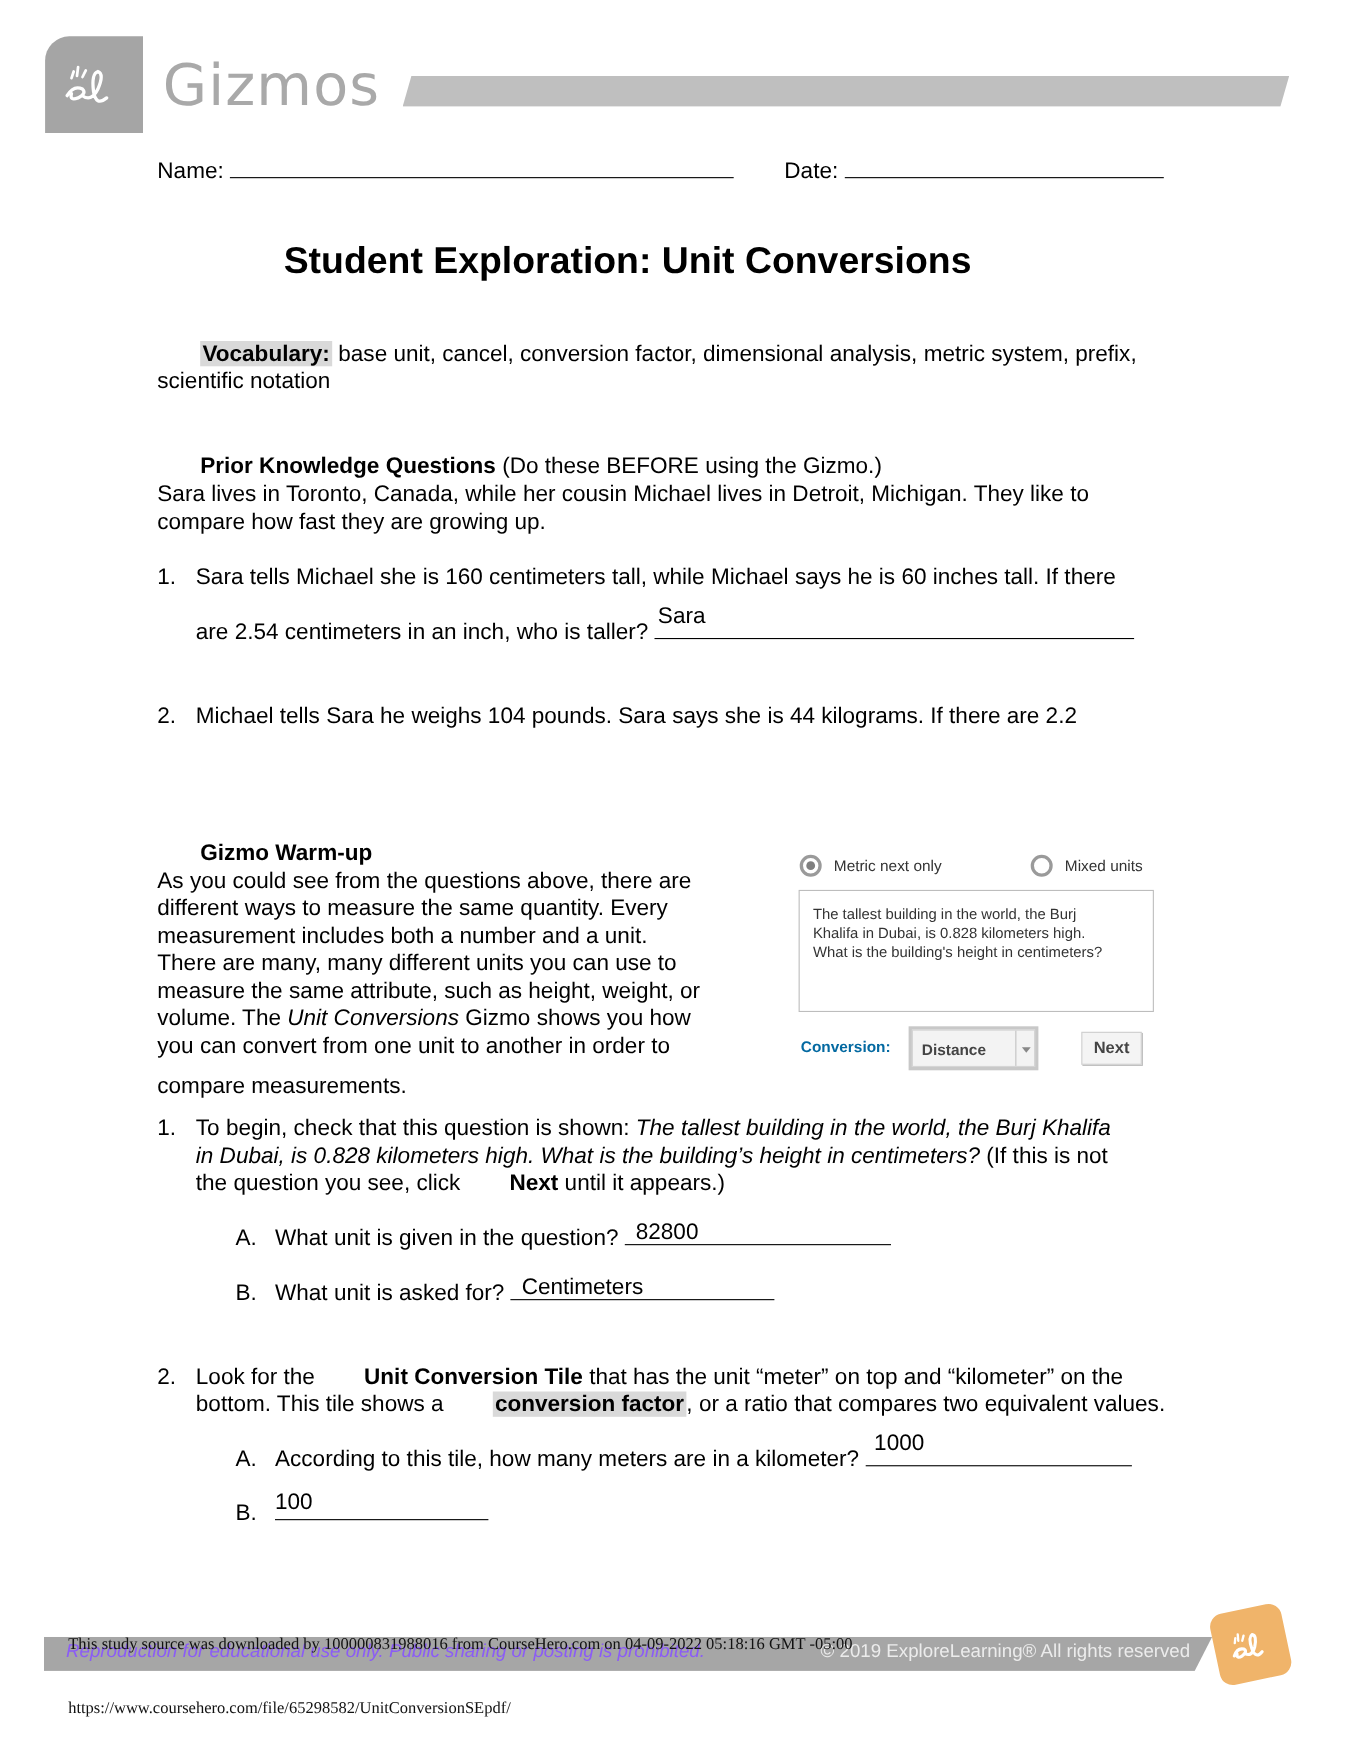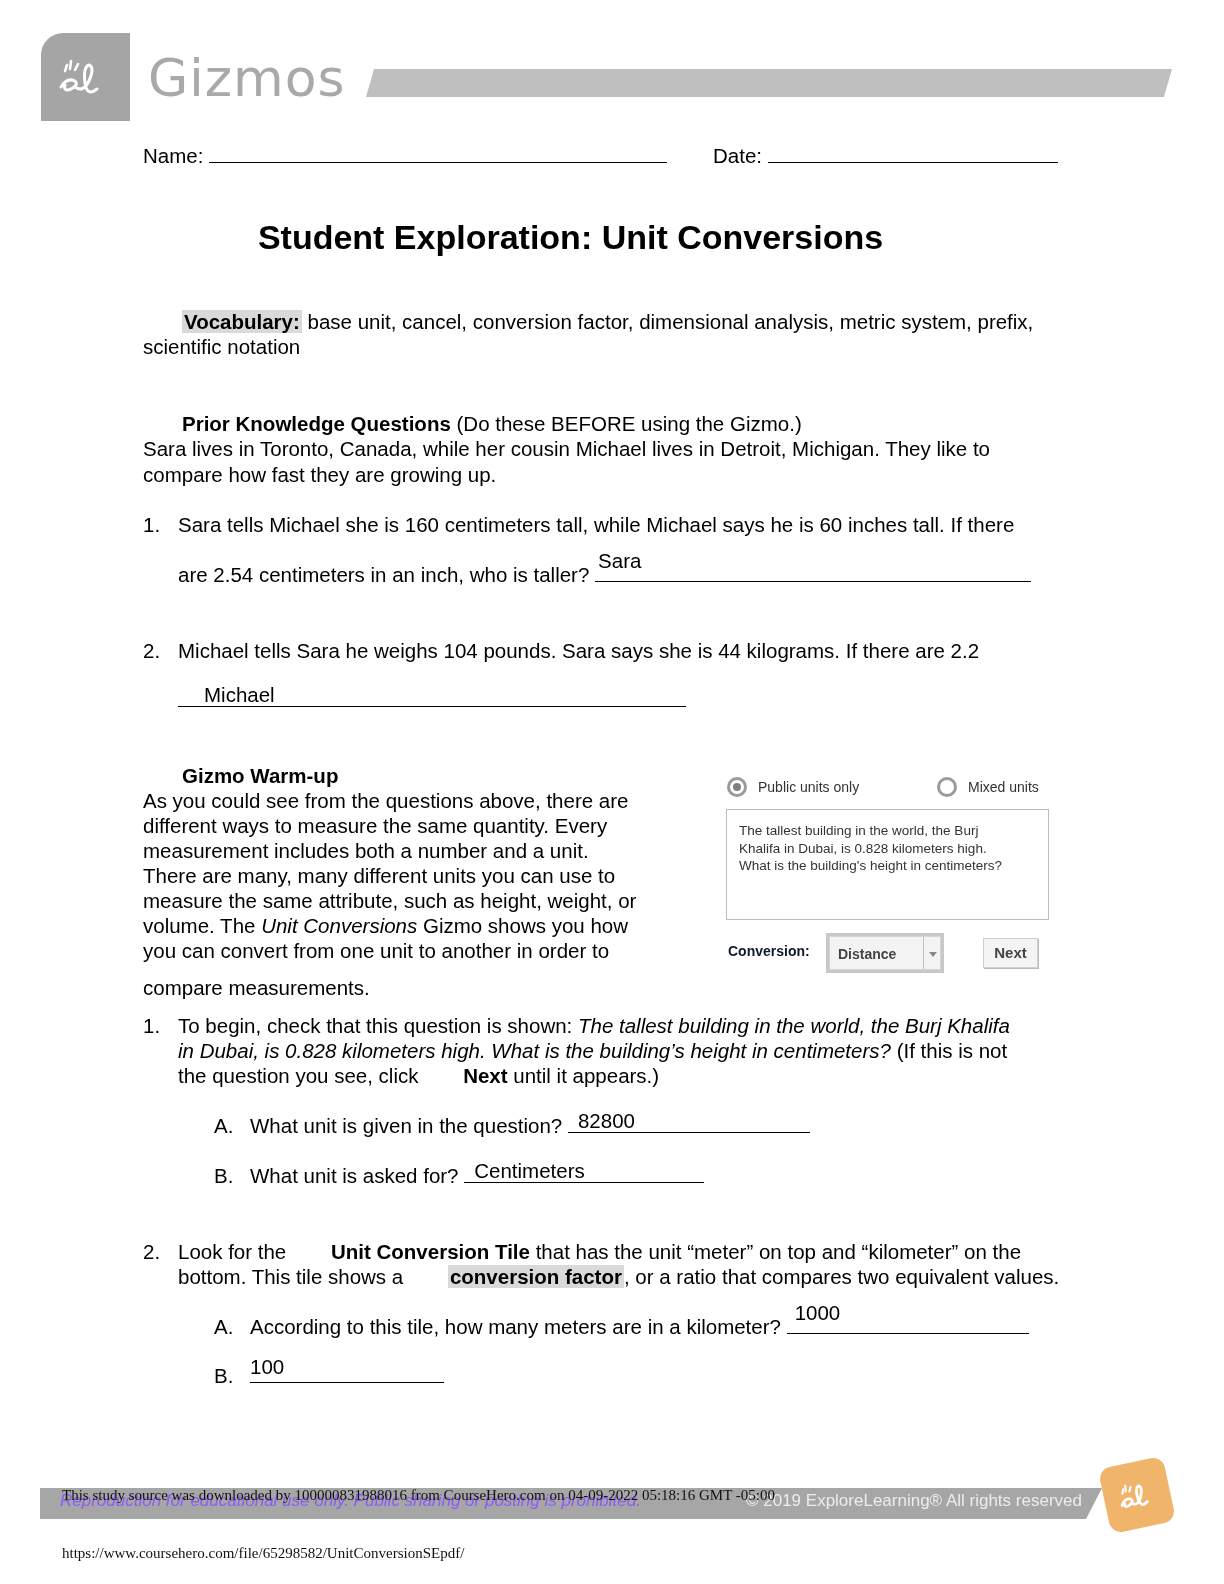--- a/index.html
+++ b/index.html
@@ -22,21 +22,21 @@
 
   .hl { background: #d9d9d9; padding: 0 2px; }
   b { font-weight: bold; margin-left: 39px; }
   i { font-style: italic; }
 
   
   .radio { width: 20px; height: 20px; border-radius: 50%; border: 3px solid #9a9a9a; background: #fff; }
   .radio.on::after { content: ""; position: absolute; left: 3px; top: 3px; width: 8px; height: 8px; border-radius: 50%; background: #7f7f7f; }
   .wlabel { font-size: 14px; color: #333; }
   .qbox { left: 726px; top: 809px; width: 323px; height: 111px; border: 1.5px solid #bdbdbd; background: #fff; padding: 12px 12px; font-size: 13.5px; line-height: 17.5px; color: #333; }
-  .conv-label { left: 728px; top: 943px; font-size: 14px; font-weight: bold; color: #0f172a; }
+  .conv-label { left: 728px; top: 943px; font-size: 14px; font-weight: bold; color: #0369a1; }
   .select-wrap { left: 826px; top: 933px; width: 118px; height: 40px; background: #c8c8c8; padding: 3px; }
   .select-inner { position: relative; width: 100%; height: 100%; background: #f3f3f3; border: 1px solid #d5d5d5; }
   .select-text { position: absolute; left: 8px; top: 9px; font-size: 14px; font-weight: bold; color: #444; }
   .select-arrow { position: absolute; right: 0; top: 0; width: 17px; height: 100%; border-left: 1px solid #c0c0c0; }
   .select-arrow::after { content: ""; position: absolute; left: 5px; top: 15px; border-left: 4px solid transparent; border-right: 4px solid transparent; border-top: 5px solid #888; }
   .next-btn { left: 983px; top: 938px; width: 55px; height: 30px; background: #f4f4f4; border: 1px solid #cfcfcf; box-shadow: 1px 1px 0 #bbb; font-size: 15px; font-weight: bold; color: #444; text-align: center; line-height: 28px; }
 
   
   .footer-bar { left: 40px; top: 1488px; width: 1062px; height: 31px; background: #a6a6a6; clip-path: polygon(0 0, 100% 0, 98.5% 100%, 0 100%); }
   .footer-left { left: 60px; top: 1491px; font-size: 17px; font-style: italic; color: #8b5cf6; }
@@ -83,37 +83,36 @@
 <div class="abs txt" style="left:143px; top:512px;">1.</div>
 <div class="abs txt" style="left:178px; top:512px;">Sara tells Michael she is 160 centimeters tall, while Michael says he is 60 inches tall. If there</div>
 <div class="abs txt" style="left:178px; top:562px;">
   <span>are 2.54 centimeters in an inch, who is taller?</span>
   <span class="blank" style="width:436px;"><span class="ans raised">Sara</span></span>
 </div>
 
 <div class="abs txt" style="left:143px; top:638px;">2.</div>
 <div class="abs txt" style="left:178px; top:638px;">Michael tells Sara he weighs 104 pounds. Sara says she is 44 kilograms. If there are 2.2</div>
 <div class="abs txt" style="left:178px; top:687px;">
-  <span class="blank" style="width:508px;"><span class="ans" style="left:26px;">Michael</span></span>
 </div>
 
 <div class="abs txt" style="left:143px; top:763px;"><b>Gizmo Warm-up</b></div>
 <div class="abs txt" style="left:143px; top:788px;">As you could see from the questions above, there are</div>
 <div class="abs txt" style="left:143px; top:813px;">different ways to measure the same quantity. Every</div>
 <div class="abs txt" style="left:143px; top:838px;">measurement includes both a number and a unit.</div>
 <div class="abs txt" style="left:143px; top:863px;">There are many, many different units you can use to</div>
 <div class="abs txt" style="left:143px; top:888px;">measure the same attribute, such as height, weight, or</div>
 <div class="abs txt" style="left:143px; top:913px;">
   <span>volume. The </span><i>Unit Conversions</i><span> Gizmo shows you how</span>
 </div>
 <div class="abs txt" style="left:143px; top:938px;">you can convert from one unit to another in order to</div>
 <div class="abs txt" style="left:143px; top:963px;margin-top:12px;">compare measurements.</div>
 
 <div class="abs radio on" style="left:727px; top:777px;"></div>
-<div class="abs wlabel" style="left:758px; top:779px;">Public units only</div>
+<div class="abs wlabel" style="left:758px; top:779px;">Metric next only</div>
 <div class="abs radio" style="left:937px; top:777px;"></div>
 <div class="abs wlabel" style="left:968px; top:779px;">Mixed units</div>
 
 <div class="abs qbox">
   <div>The tallest building in the world, the Burj</div>
   <div>Khalifa in Dubai, is 0.828 kilometers high.</div>
   <div>What is the building's height in centimeters?</div>
 </div>
 
 <div class="abs conv-label">Conversion:</div>

